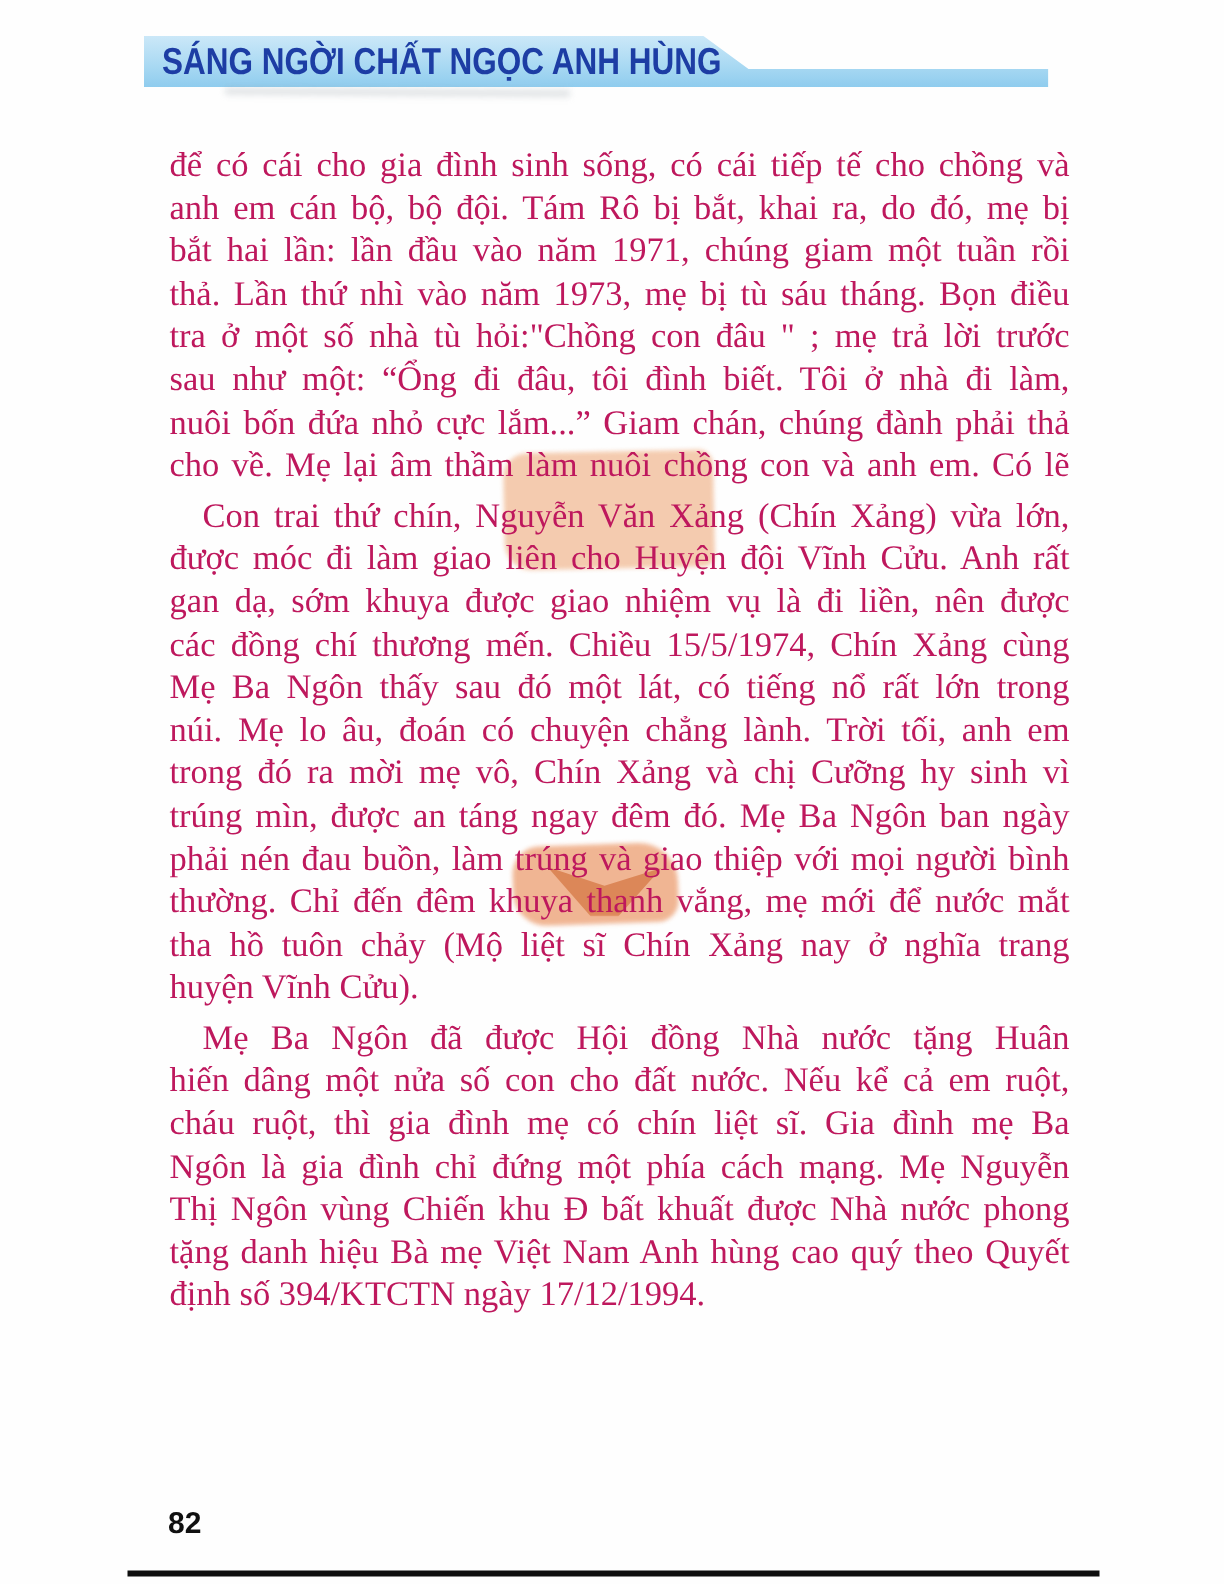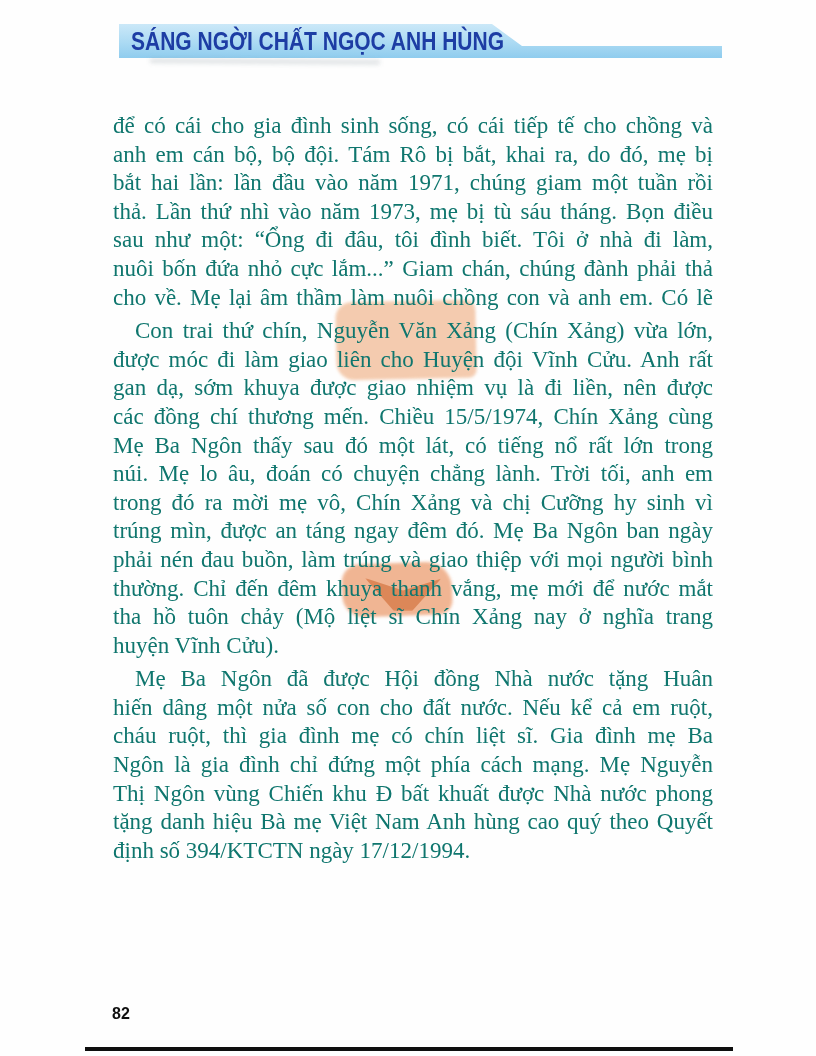--- a/index.html
+++ b/index.html
@@ -11,21 +11,21 @@
     position: relative;
   }
   .page {
     position: absolute; inset: 0;
     background: #fefefe;
   }
 
   
   .banner {
     position: absolute;
-    left: 119px; top: 24px;
+    left: 96px; top: 24px;
     width: 603px; height: 34px;
     background: linear-gradient(180deg, #cbe8f8 0%, #abdaf3 55%, #8fccee 100%);
     clip-path: polygon(0 0, 373px 0, 403px 22px, 603px 22px, 603px 34px, 0 34px);
   }
   .banner-title {
     position: absolute;
     left: 12px; top: 2px;
     height: 31px; line-height: 31px;
     font-family: "Liberation Sans", sans-serif;
     font-weight: 700;
@@ -70,42 +70,42 @@
     width: 76px; height: 33px;
     background: #d97f4e;
     clip-path: polygon(0% 0%, 50% 38%, 100% 2%, 62% 100%, 38% 100%);
     filter: blur(1.2px);
     opacity: 0.85;
   }
 
   
   .page-text {
     position: absolute;
-    left: 113px; top: 112px;
+    left: 113px; top: 96px;
     width: 600px;
     z-index: 2;
     font-size: 23px;
     line-height: 28.6px;
-    color: #0f766e;
+    color: #be185d;
   }
   .para + .para { margin-top: 5px; }
   .line {
     text-align: justify;
     text-align-last: justify;
   }
   .line.last { text-align-last: left; }
   .line.indent { text-indent: 22px; }
 
   
   .page-number {
     position: absolute;
     left: 112px; top: 1005px;
     font-family: "Liberation Sans", sans-serif;
     font-weight: 700;
-    font-size: 16px;
+    font-size: 20px;
     color: #101010;
     z-index: 2;
   }
   .bottom-rule {
     position: absolute;
     left: 85px; top: 1047px;
     width: 648px; height: 4px;
     background: #0e0e0e;
     z-index: 2;
   }
@@ -123,20 +123,21 @@
   <div class="stain stain-peach"></div>
   <div class="stain stain-salmon"></div>
   <div class="stain stain-core"></div>
 
   <div class="page-text">
       <div class="para">
         <div class="line">để có cái cho gia đình sinh sống, có cái tiếp tế cho chồng và</div>
         <div class="line">anh em cán bộ, bộ đội. Tám Rô bị bắt, khai ra, do đó, mẹ bị</div>
         <div class="line">bắt hai lần: lần đầu vào năm 1971, chúng giam một tuần rồi</div>
         <div class="line">thả. Lần thứ nhì vào năm 1973, mẹ bị tù sáu tháng. Bọn điều</div>
+        <div class="line">tra ở một số nhà tù hỏi:"Chồng con đâu " ; mẹ trả lời trước</div>
         <div class="line">sau như một: “Ổng đi đâu, tôi đình biết. Tôi ở nhà đi làm,</div>
         <div class="line">nuôi bốn đứa nhỏ cực lắm...” Giam chán, chúng đành phải thả</div>
         <div class="line">cho về. Mẹ lại âm thầm làm nuôi chồng con và anh em. Có lẽ</div>
       </div>
       <div class="para">
         <div class="line indent">Con trai thứ chín, Nguyễn Văn Xảng (Chín Xảng) vừa lớn,</div>
         <div class="line">được móc đi làm giao liên cho Huyện đội Vĩnh Cửu. Anh rất</div>
         <div class="line">gan dạ, sớm khuya được giao nhiệm vụ là đi liền, nên được</div>
         <div class="line">các đồng chí thương mến. Chiều 15/5/1974, Chín Xảng cùng</div>
         <div class="line">Mẹ Ba Ngôn thấy sau đó một lát, có tiếng nổ rất lớn trong</div>

